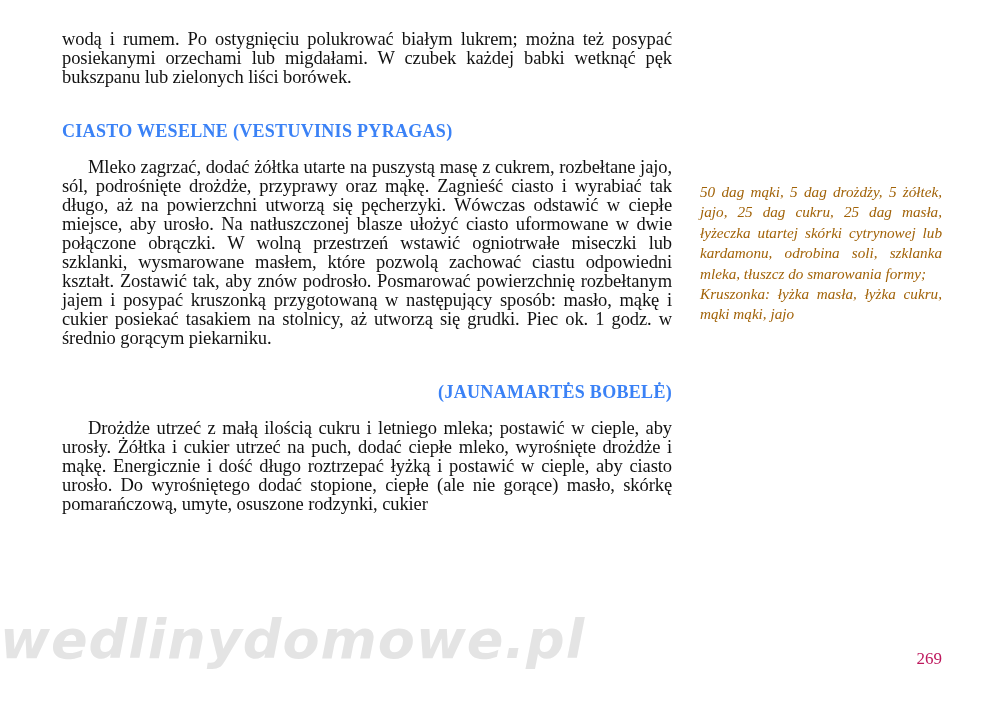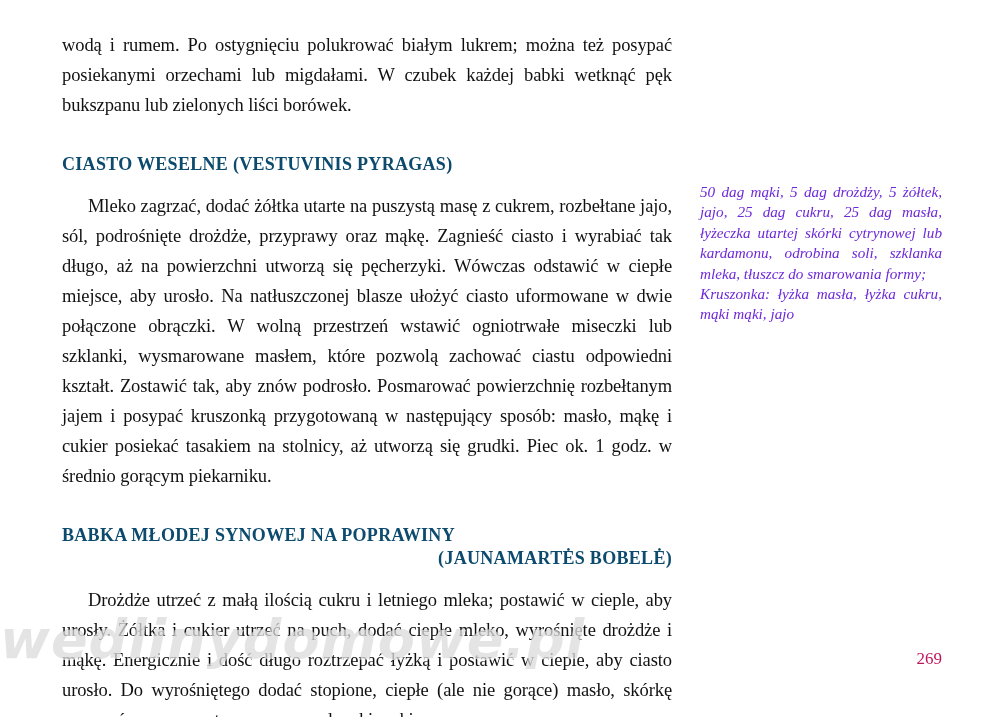--- a/index.html
+++ b/index.html
@@ -34,56 +34,56 @@
   .side-col {
     position: absolute;
     left: 700px;
     top: 182px;
     width: 242px;
   }
 
   p.body {
     margin: 0 0 0 0;
     font-size: 18.5px;
-    line-height: 30px;
+    line-height: 19px;
     text-align: justify;
     text-justify: inter-word;
     color: #111;
     letter-spacing: -0.1px;
   }
 
   p.body.indent {
     text-indent: 26px;
   }
 
   h2.recipe-title {
     font-size: 18px;
     font-weight: bold;
-    color: #0c4a6e;
+    color: #3b82f6;
     margin: 0;
     letter-spacing: 0.3px;
     font-family: "Liberation Serif", serif;
   }
 
   .title-block {
     margin-top: 34px;
     margin-bottom: 16px;
   }
 
   .title-block .line2 {
     text-align: right;
     margin-top: 2px;
   }
 
   .side-note {
     font-size: 15.2px;
     line-height: 20.4px;
     font-style: italic;
     text-align: justify;
-    color: #6d28d9;
+    color: #a16207;
     margin: 0;
   }
 
   .side-note + .side-note {
     margin-top: 0px;
   }
 
   .side-block-2 {
     position: absolute;
     left: 700px;
@@ -126,21 +126,20 @@
 
     <p class="body">wodą i rumem. Po ostygnięciu polukrować białym lukrem; można też posypać posiekanymi orzechami lub migdałami. W czubek każdej babki wetknąć pęk bukszpanu lub zielonych liści borówek.</p>
 
     <div class="title-block">
       <h2 class="recipe-title">CIASTO WESELNE (VESTUVINIS PYRAGAS)</h2>
     </div>
 
     <p class="body indent">Mleko zagrzać, dodać żółtka utarte na puszystą masę z cukrem, rozbełtane jajo, sól, podrośnięte drożdże, przyprawy oraz mąkę. Zagnieść ciasto i wyrabiać tak długo, aż na powierzchni utworzą się pęcherzyki. Wówczas odstawić w ciepłe miejsce, aby urosło. Na natłuszczonej blasze ułożyć ciasto uformowane w dwie połączone obrączki. W wolną przestrzeń wstawić ogniotrwałe miseczki lub szklanki, wysmarowane masłem, które pozwolą zachować ciastu odpowiedni kształt. Zostawić tak, aby znów podrosło. Posmarować powierzchnię rozbełtanym jajem i posypać kruszonką przygotowaną w następujący sposób: masło, mąkę i cukier posiekać tasakiem na stolnicy, aż utworzą się grudki. Piec ok. 1 godz. w średnio gorącym piekarniku.</p>
 
     <div class="title-block">
-      <h2 class="recipe-title">BABKA MŁODEJ SYNOWEJ NA POPRAWINY</h2>
       <h2 class="recipe-title line2">(JAUNAMARTĖS BOBELĖ)</h2>
     </div>
 
     <p class="body indent">Drożdże utrzeć z małą ilością cukru i letniego mleka; postawić w cieple, aby urosły. Żółtka i cukier utrzeć na puch, dodać ciepłe mleko, wyrośnięte drożdże i mąkę. Energicznie i dość długo roztrzepać łyżką i postawić w cieple, aby ciasto urosło. Do wyrośniętego dodać stopione, ciepłe (ale nie gorące) masło, skórkę pomarańczową, umyte, osuszone rodzynki, cukier</p>
 
   </div>
 
   <div class="side-col">
     <p class="side-note">50 dag mąki, 5 dag drożdży, 5 żółtek, jajo, 25 dag cukru, 25 dag masła, łyżeczka utartej skórki cytrynowej lub kardamonu, odrobina soli, szklanka mleka, tłuszcz do smarowania formy;</p>
     <p class="side-note">Kruszonka: łyżka masła, łyżka cukru, mąki mąki, jajo</p>

